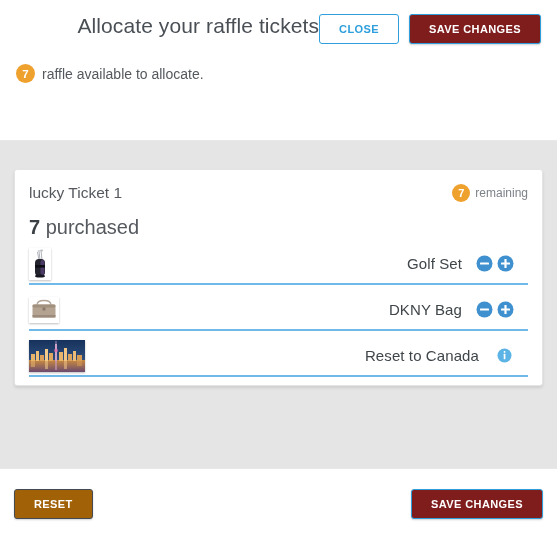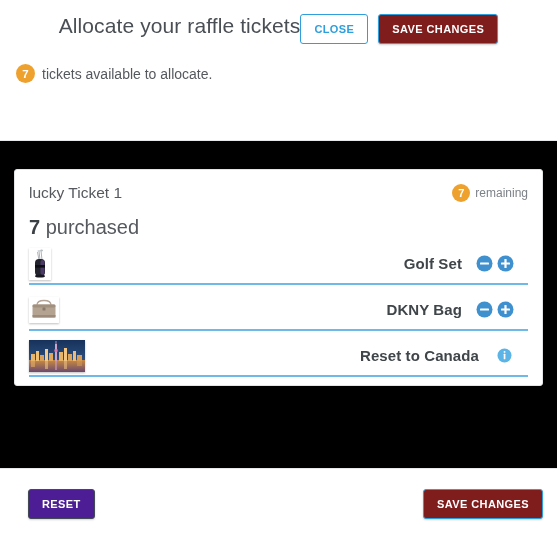--- a/index.html
+++ b/index.html
@@ -18,21 +18,21 @@
 
   
   .modal-header {
     position: relative;
     padding: 12px 16px 0 16px;
     box-sizing: border-box;
   }
   .header-top {
     display: flex;
     align-items: flex-start;
-    justify-content: center;
+    justify-content: flex-end;
   }
   .modal-title {
     font-size: 21px;
     font-weight: normal;
     color: #4a4f55;
     line-height: 28px;
     margin: 0;
     letter-spacing: 0.1px;
   }
   .header-buttons {
@@ -40,43 +40,42 @@
     align-items: flex-start;
     gap: 10px;
     padding-top: 2px;
   }
   .btn {
     font-family: "Liberation Sans", sans-serif;
     font-size: 11px;
     font-weight: bold;
     letter-spacing: 0.4px;
     border-radius: 3px;
-    padding: 8px 13px;
+    padding: 8px 19px;
     cursor: pointer;
     line-height: 12px;
     box-sizing: border-box;
     white-space: nowrap;
   }
   .btn-outline {
     background: #ffffff;
     border: 1px solid #2e9fdc;
     color: #2e9fdc;
   }
   .btn-primary {
     background: #7f1d1d;
     border: 1px solid #2e9fdc;
     color: #ffffff;
     box-shadow: 0 1px 2px rgba(0,0,0,0.18);
   }
   .btn-dark {
-    background: #4c1d95;
+    background: #a16207;
     border: 1px solid #434a54;
     color: #ffffff;
     box-shadow: 0 1px 2px rgba(0,0,0,0.18);
-    margin-left: 14px;
   }
   .modal-desc {
     font-size: 14.5px;
     line-height: 21px;
     color: #55595e;
     margin: 6px 0 0 0;
     max-width: 525px;
   }
   .avail-line {
     display: flex;
@@ -112,21 +111,21 @@
 
   
   .modal-body {
     position: absolute;
     left: 0;
     top: 141px;
     width: 100%;
     height: 327px;
     box-sizing: border-box;
     padding: 28px 14px 0 14px;
-    background: #000000;
+    background: #e5e5e5;
   }
   .ticket-card {
     border: 1px solid #e2e4e6;
     border-radius: 3px;
     background: #ffffff;
     box-shadow: 0 2px 3px rgba(0,0,0,0.10);
     padding: 14px 14px 8px 14px;
     box-sizing: border-box;
   }
   .card-head {
@@ -192,21 +191,21 @@
     height: 26px;
   }
   .thumb-trip {
     width: 56px;
     height: 32px;
   }
   .thumb svg { display: block; width: 100%; height: 100%; }
 
   .item-label {
     font-size: 15px;
-    font-weight: bold;
+    font-weight: normal;
     color: #3f4549;
     margin-right: 10px;
     letter-spacing: 0.1px;
   }
   .icon-btn {
     width: 17px;
     height: 17px;
     margin-left: 4px;
     cursor: pointer;
     flex: none;
@@ -252,21 +251,21 @@
 <div class="modal-header">
   <div class="header-top">
     <h1 class="modal-title">Allocate your raffle tickets</h1>
     <div class="header-buttons">
       <button class="btn btn-outline">CLOSE</button>
       <button class="btn btn-primary">SAVE CHANGES</button>
     </div>
   </div>
   <div class="avail-line">
     <span class="badge-circle">7</span>
-    <span>tickets available to allocate.</span>
+    <span>raffle available to allocate.</span>
   </div>
 </div>
 <div class="header-divider"></div>
 
 <div class="modal-body">
   <div class="ticket-card">
 
     <div class="card-head">
       <span class="ticket-name">lucky Ticket 1</span>
       <span class="remaining-wrap">

